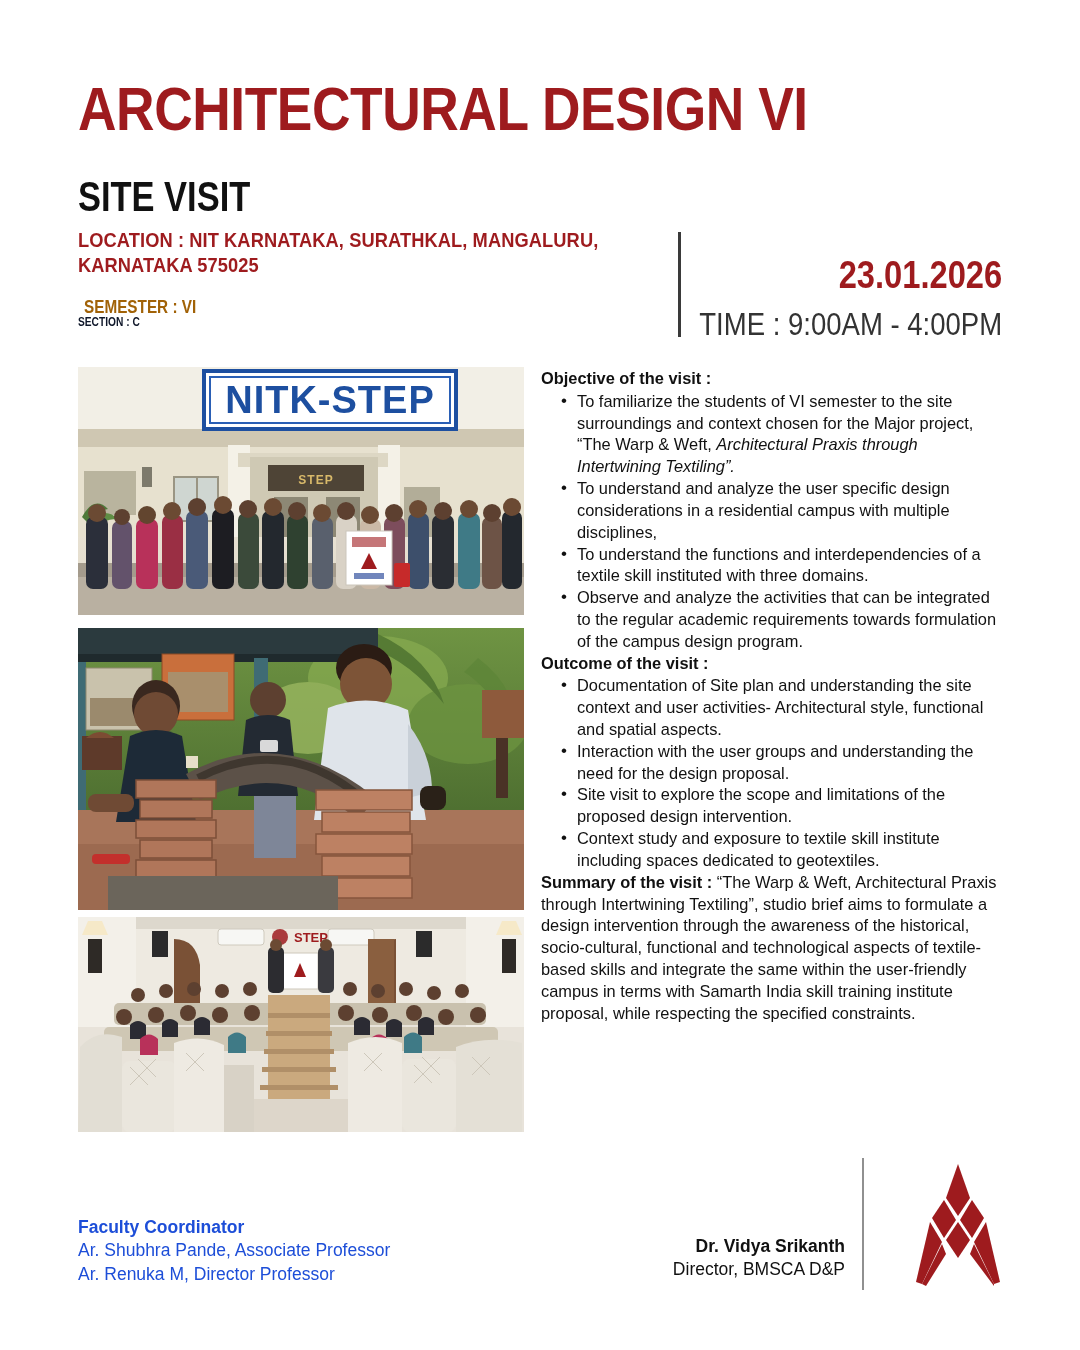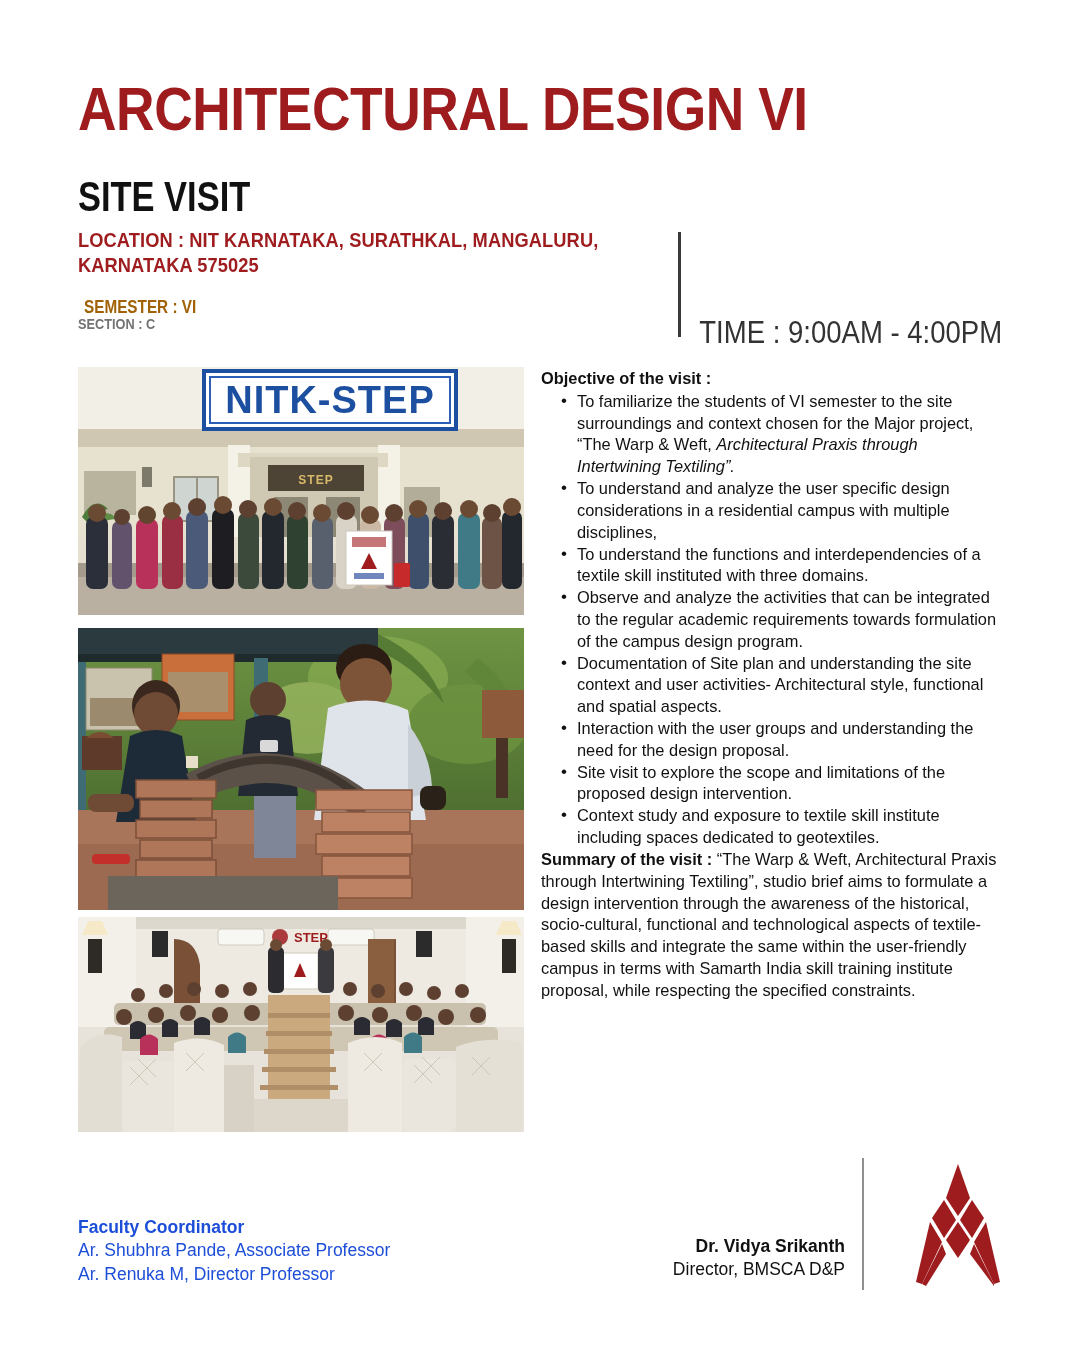--- a/index.html
+++ b/index.html
@@ -52,40 +52,40 @@
 
   .semester {
     position:absolute; left:84px; top:297px;
     font-family:"Liberation Sans Narrow","Liberation Sans",sans-serif;
     font-weight:700; font-size:18px; line-height:1.2;
     color:#a16207;
   }
   .section {
     position:absolute; left:78px; top:315px;
     font-family:"Liberation Sans Narrow","Liberation Sans",sans-serif;
-    font-weight:700; font-size:15px; line-height:1.2;
-    color:#737373;
+    font-weight:700; font-size:12px; line-height:1.2;
+    color:#0f172a;
   }
   .sem-inner,.sec-inner{ display:block; transform:scaleX(0.85); transform-origin:left top;}
 
   .head-divider {
     position:absolute; left:678px; top:232px;
     width:3px; height:105px;
     background:#3a3a3a;
   }
 
   .date {
     position:absolute; right:78px; top:256px;
     font-family:"Liberation Sans Narrow","Liberation Sans",sans-serif;
     font-weight:700; font-size:38px; line-height:1;
     color:#9e1b1e; text-align:right; white-space:nowrap;
   }
   .date-inner { display:inline-block; transform:scaleX(0.86); transform-origin:right center; }
   .time {
-    position:absolute; right:78px; top:316px;
+    position:absolute; right:78px; top:308px;
     font-family:"Liberation Sans Narrow","Liberation Sans",sans-serif;
     font-weight:400; font-size:32px; line-height:1;
     color:#333333; text-align:left; white-space:nowrap;
   }
   .time-inner { display:inline-block; transform:scaleX(0.86); transform-origin:right center; }
 
   
   .photo {
     position:absolute; left:78px;
     overflow:hidden;
@@ -159,20 +159,23 @@
 
   <div class="semester">
     <span class="sem-inner">SEMESTER : VI</span>
   </div>
   <div class="section">
     <span class="sec-inner">SECTION : C</span>
   </div>
 
   <div class="head-divider"></div>
 
+  <div class="date">
+    <span class="date-inner">23.01.2026</span>
+  </div>
   <div class="time">
     <span class="time-inner">TIME : 9:00AM - 4:00PM</span>
   </div>
 
   <div class="photo" id="photo-1">
     <svg viewBox="0 0 446 248" preserveAspectRatio="none">
       <defs>
         <linearGradient id="sky1" x1="0" y1="0" x2="0" y2="1">
           <stop offset="0" stop-color="#efeade"></stop>
             <stop offset="1" stop-color="#e3dccc"></stop>
@@ -461,20 +464,21 @@
     <h3>Objective of the visit :</h3>
     <ul>
       <li>
         <span>To familiarize the students of VI semester to the site surroundings and context chosen for the Major project, “The Warp &amp; Weft, </span><span class="it">Architectural Praxis through Intertwining Textiling”.</span>
       </li>
       <li>To understand and analyze the user specific design considerations in a residential campus with multiple disciplines,</li>
       <li>To understand the functions and interdependencies of a textile skill instituted with three domains.</li>
       <li>Observe and analyze the activities that can be integrated to the regular academic requirements towards formulation of the campus design program.</li>
     </ul>
 
+    <h3>Outcome of the visit :</h3>
     <ul>
       <li>Documentation of Site plan and understanding the site context and user activities- Architectural style, functional and spatial aspects.</li>
       <li>Interaction with the user groups and understanding the need for the design proposal.</li>
       <li>Site visit to explore the scope and limitations of the proposed design intervention.</li>
       <li>Context study and exposure to textile skill institute including spaces dedicated to geotextiles.</li>
     </ul>
 
     <p class="para"><b>Summary of the visit : </b><span>“The Warp &amp; Weft, Architectural Praxis through Intertwining Textiling”, studio brief aims to formulate a design intervention through the awareness of the historical, socio-cultural, functional and technological aspects of textile-based skills and integrate the same within the user-friendly campus in terms with Samarth India skill training institute proposal, while respecting the specified constraints.</span></p>
   </div>
 

